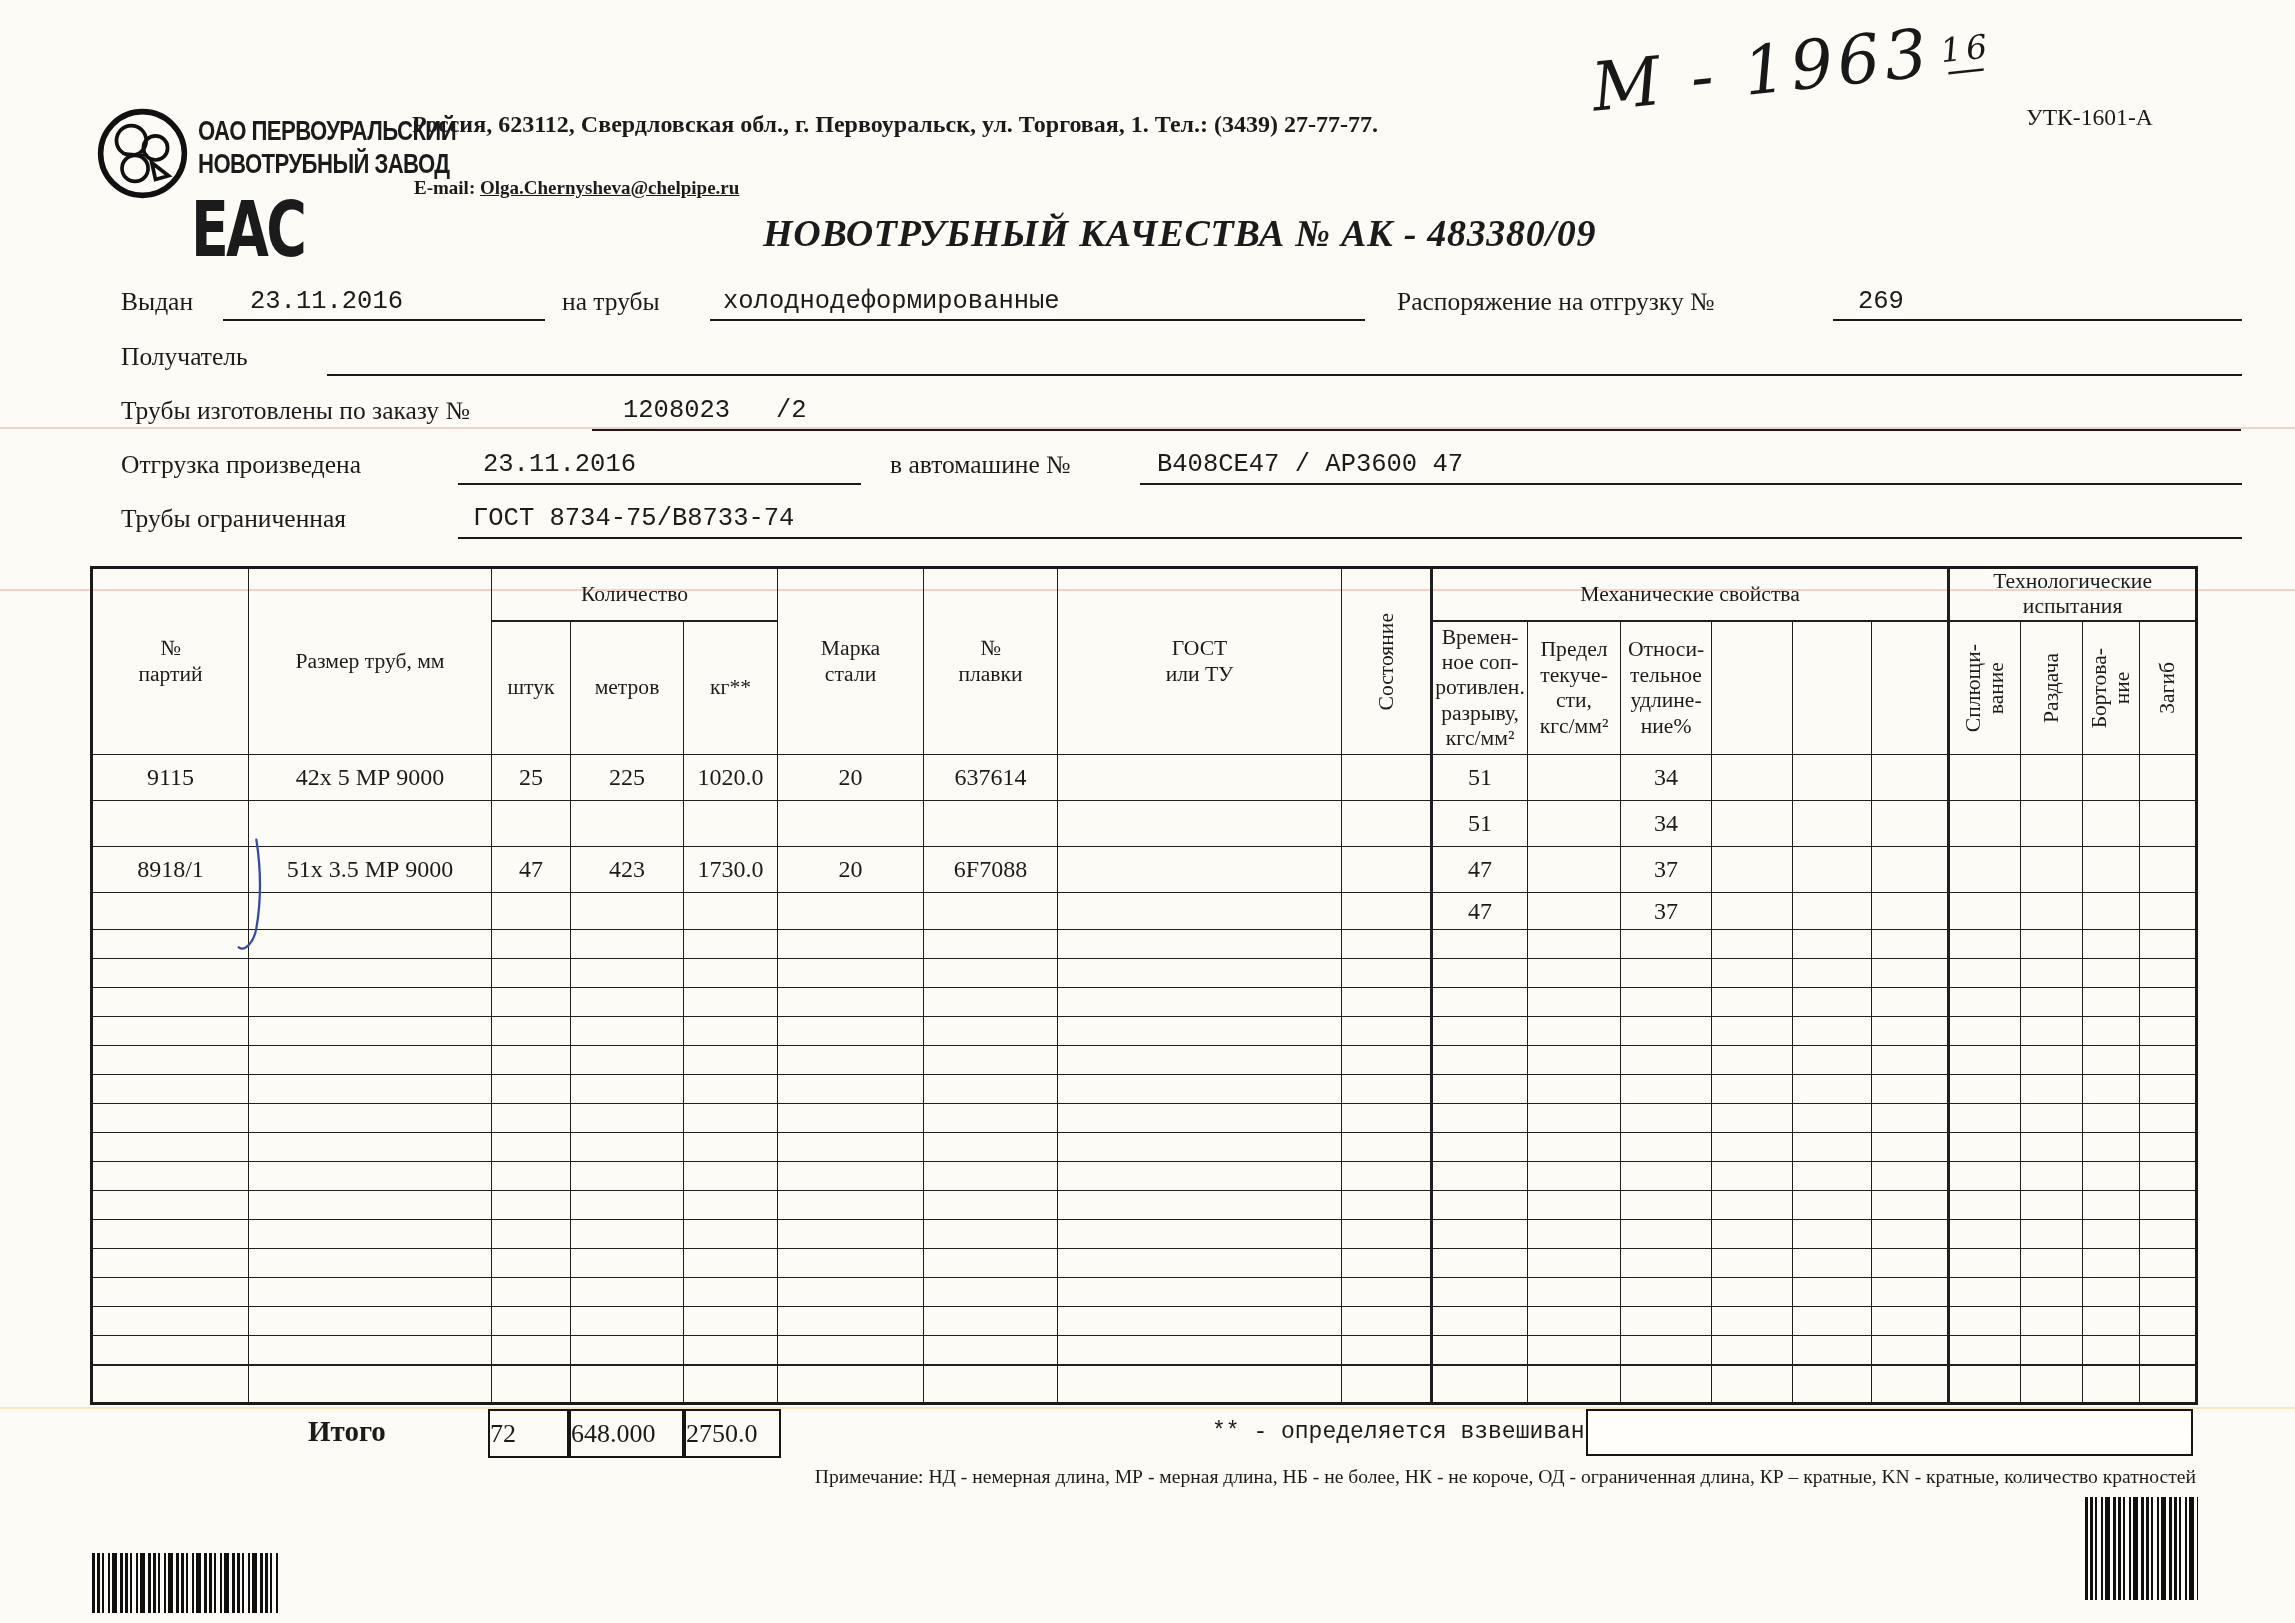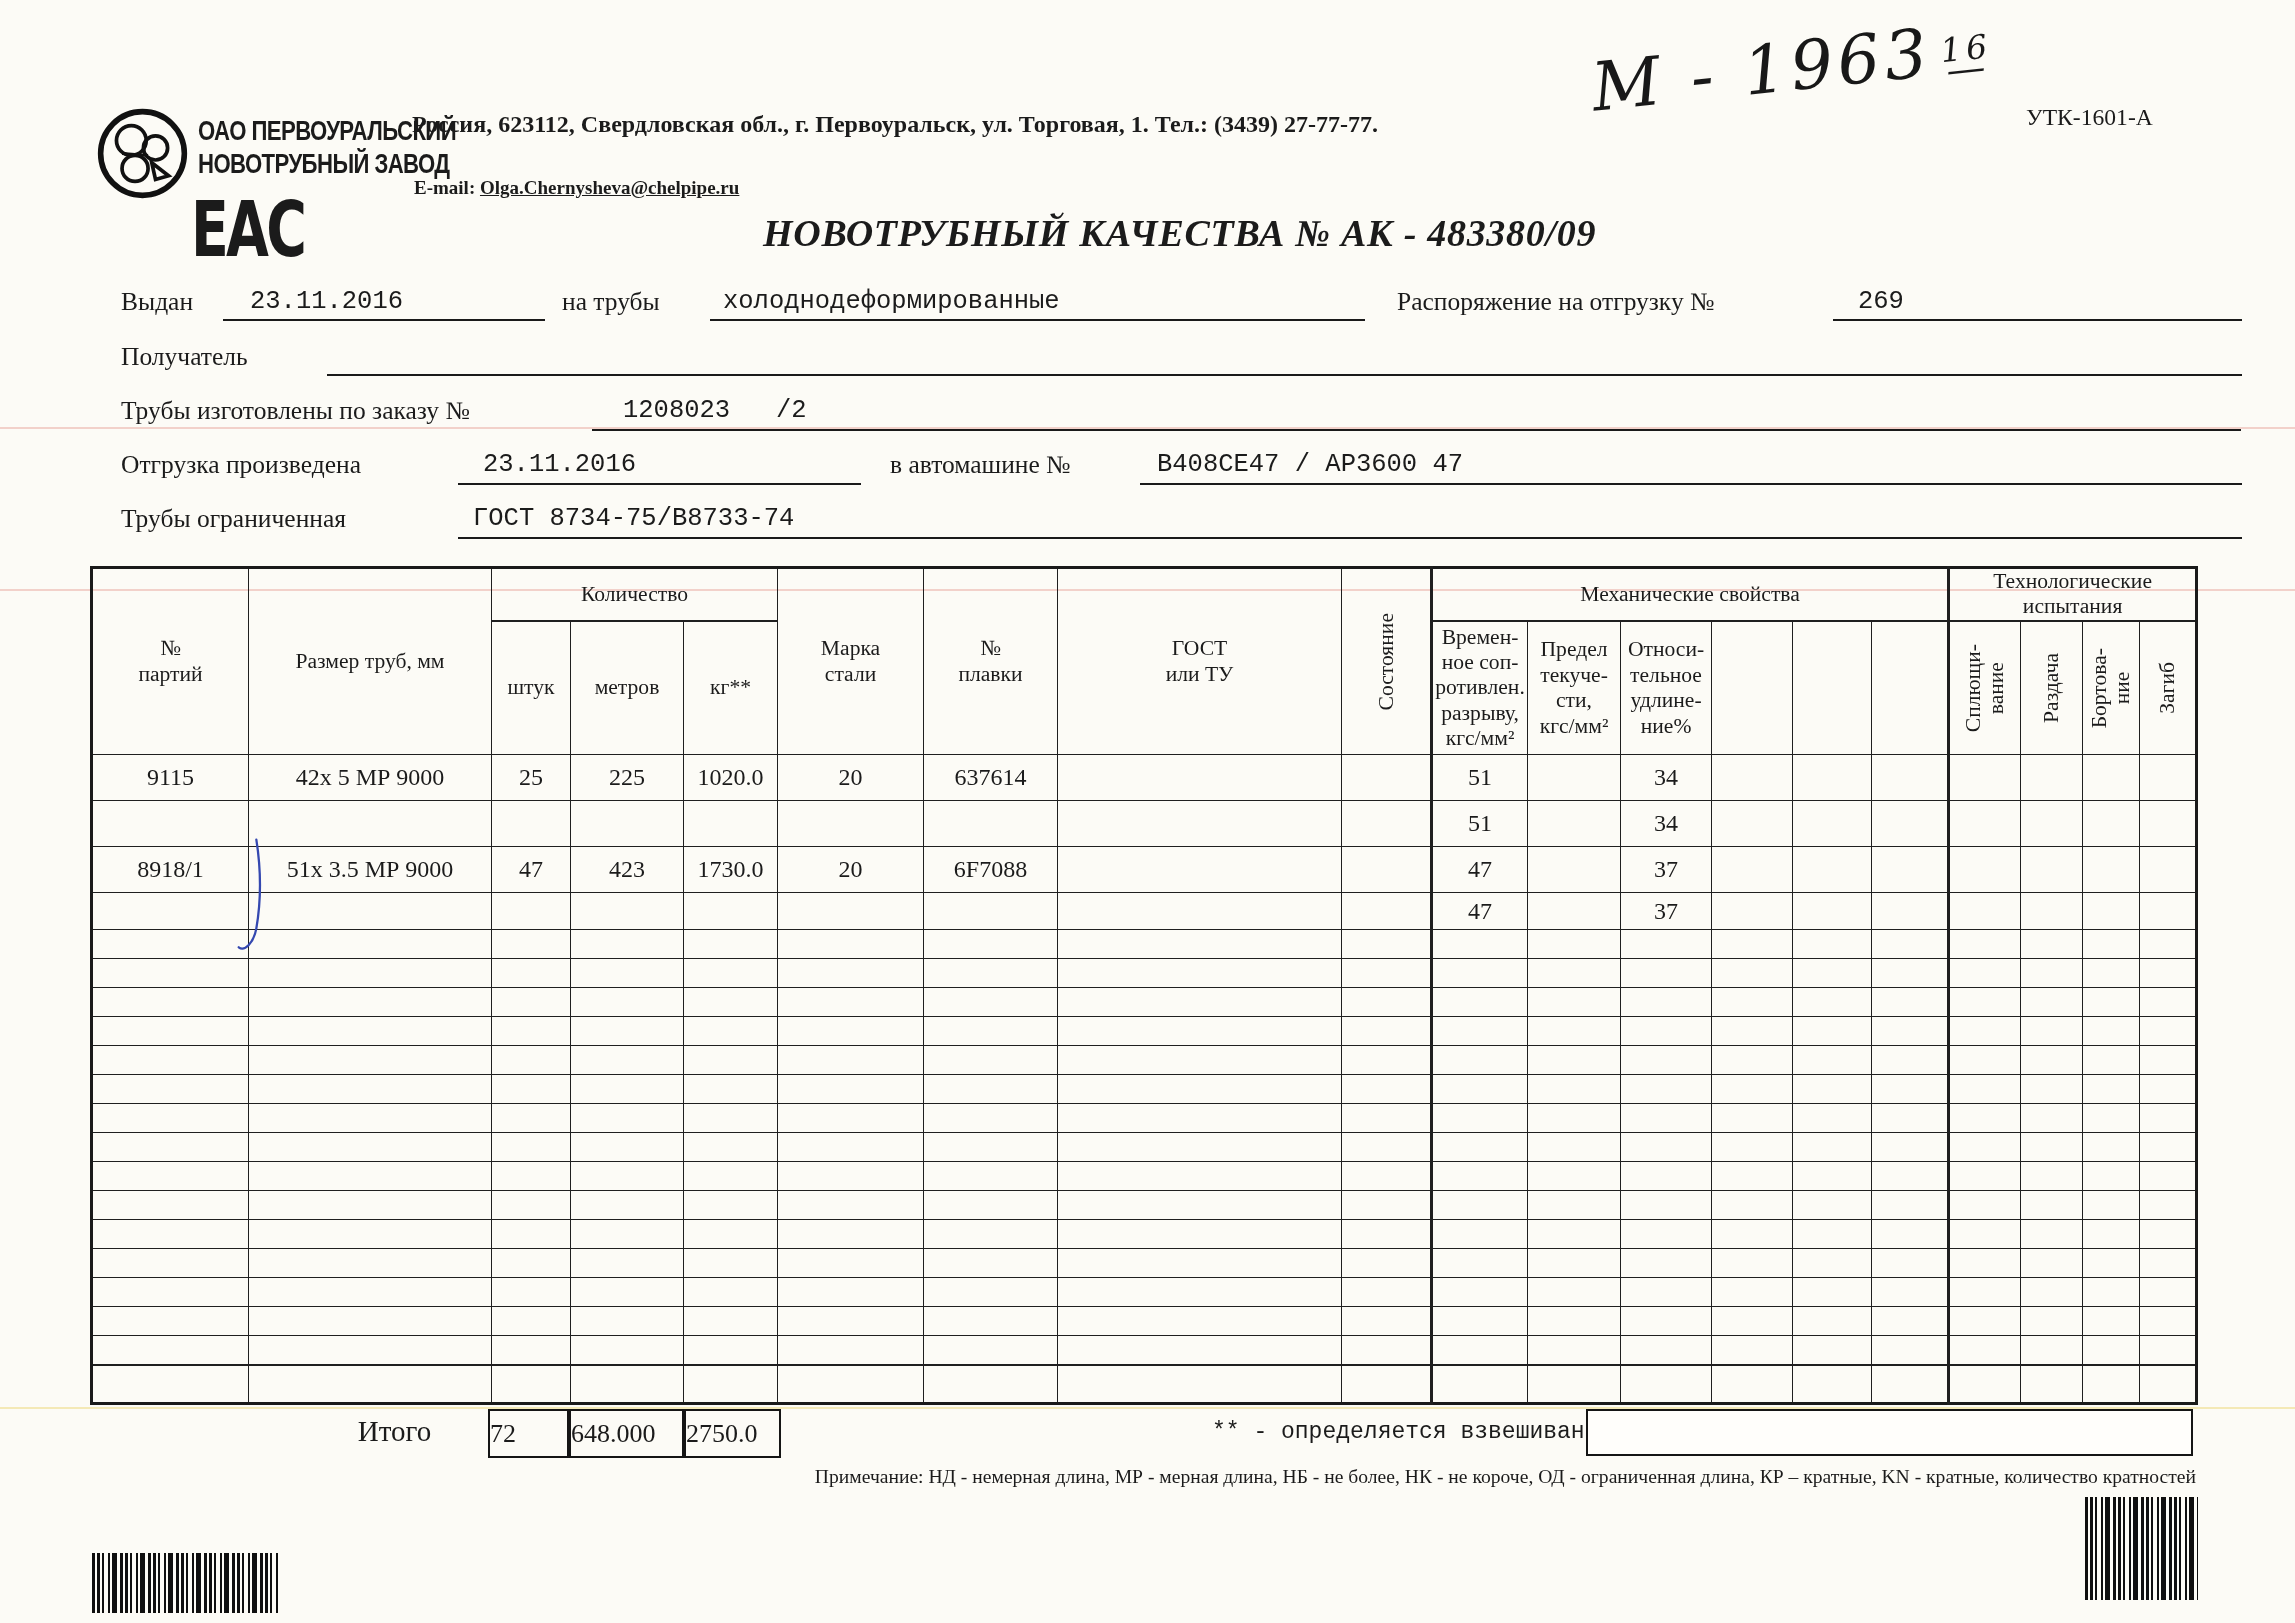--- a/index.html
+++ b/index.html
@@ -48,22 +48,22 @@
   table.cert td{font-size:24px;}
   tr.h1{height:51px;} tr.h2{height:134px;}
   th.small{font-size:18.3px;line-height:1.14;}
   .hl{border-left-width:3.3px !important;}
   .hb{border-bottom-width:2px !important;}
   .vtext{writing-mode:vertical-rl;transform:rotate(180deg);margin:0 auto;
          line-height:1.05;white-space:pre-line;font-size:21.6px;}
   tr.lastrow td{border-top-width:2.6px;}
 
   
-  .itogo-label{position:absolute;left:308px;top:1415px;width:173px;text-align:center;
-               font-weight:normal;font-size:29px;}
+  .itogo-label{position:absolute;left:308px;top:1415px;width:173px;text-align:left;
+               font-weight:bold;font-size:29px;}
   .totals{position:absolute;left:488px;top:1409px;display:flex;}
   .totals .cell{border:2.6px solid #151515;border-left-width:2px;height:45px;line-height:45px;
                 text-align:left;font-size:26px;}
   .totals .cell:first-child{border-left-width:2.6px;}
   .t-pcs{width:77px;} .t-m{width:111px;} .t-kg{width:93px;}
   .weigh-note{position:absolute;left:1212px;top:1419px;font-size:23px;white-space:nowrap;font-family:Liberation Mono, monospace;}
   .stamp-box{position:absolute;left:1586px;top:1409px;width:603px;height:43px;
              border:2.6px solid #151515;background:#fffefb;}
   .footnote{position:absolute;left:677px;top:1466px;width:1519px;text-align:right;
             font-size:19.6px;white-space:nowrap;}

